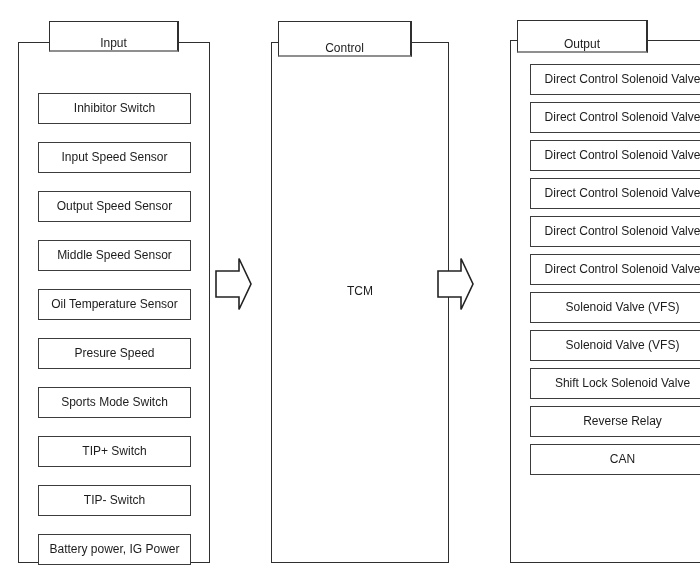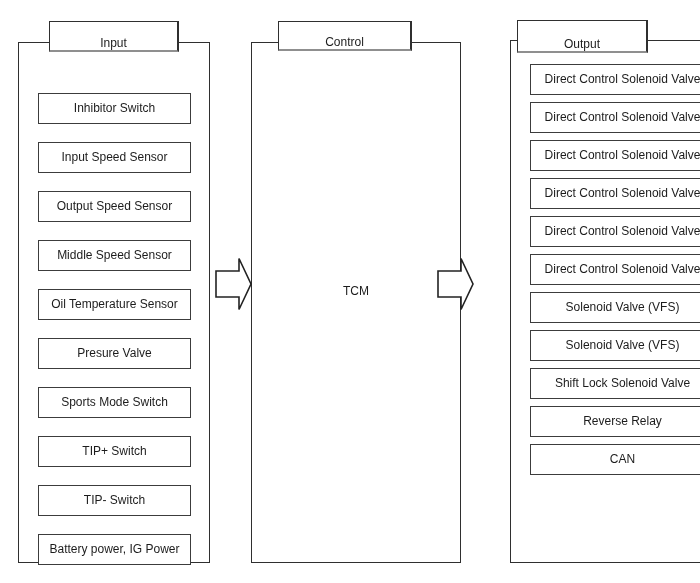--- a/index.html
+++ b/index.html
@@ -12,38 +12,38 @@
     color: #1c1c1c;
     overflow: hidden;
   }
   .panel {
     position: absolute;
     background: #ffffff;
     border: 1.5px solid #2f2f2f;
     box-sizing: border-box;
   }
   #input-panel   { left: 18px;  top: 42px; width: 192px; height: 521px; }
-  #control-panel { left: 251px; top: 42px; width: 210px; height: 521px; }
+  #control-panel { left: 271px; top: 42px; width: 178px; height: 521px; }
   #output-panel  { left: 473px; top: 40px; width: 220px; height: 523px; margin-left: 37px; }
 
   .tab {
     position: absolute;
     z-index: 3;
     background: #ffffff;
     border: 1px solid #2f2f2f;
     border-bottom: 2px solid #8f8f8f;
     border-right-width: 2px;
     box-sizing: border-box;
     display: flex;
     align-items: flex-end;
     justify-content: center;
     font-size: 12px;
   }
   #input-tab   { left: 49px;  top: 21px; width: 130px; height: 31px; }
-  #control-tab { left: 278px; top: 21px; width: 134px; height: 30px; }
+  #control-tab { left: 278px; top: 21px; width: 134px; height: 36px; }
   #output-tab  { left: 517px; top: 20px; width: 131px; height: 33px; }
 
   .items {
     position: absolute;
     display: flex;
     flex-direction: column;
   }
   #input-items  { left: 19px; right: 18px; top: 50px;  gap: 18px; }
   #output-items { left: 19px; right: 14px; top: 23px;  gap: 7.5px; }
 
@@ -85,21 +85,21 @@
         <div class="item">Inhibitor Switch</div>
 
         <div class="item">Input Speed Sensor</div>
 
         <div class="item">Output Speed Sensor</div>
 
         <div class="item">Middle Speed Sensor</div>
 
         <div class="item">Oil Temperature Sensor</div>
 
-        <div class="item">Presure Valve</div>
+        <div class="item">Presure Speed</div>
 
         <div class="item">Sports Mode Switch</div>
 
         <div class="item">TIP+ Switch</div>
 
         <div class="item">TIP- Switch</div>
 
         <div class="item">Battery power, IG Power</div>
 
         <div class="item">CAN</div>

